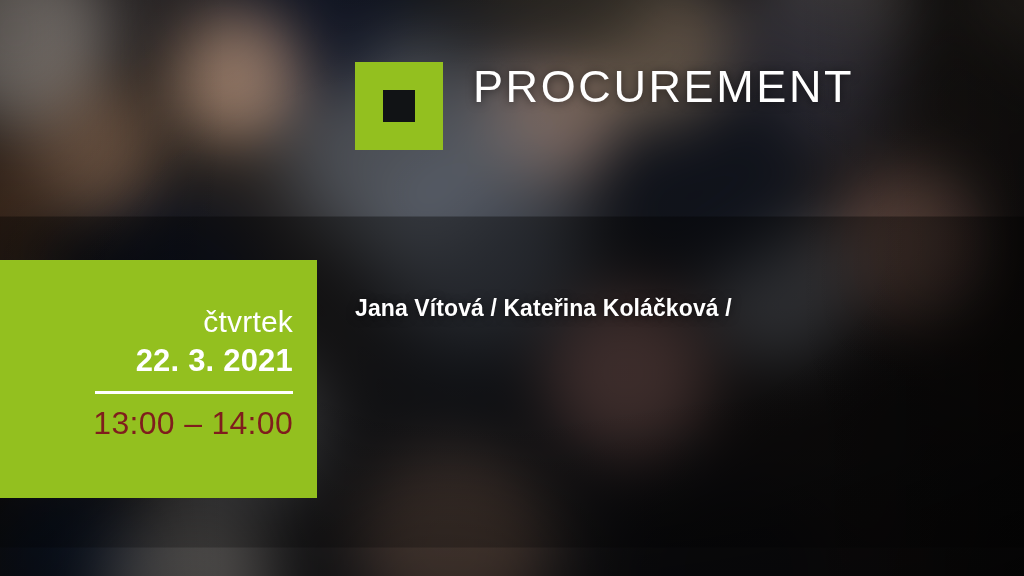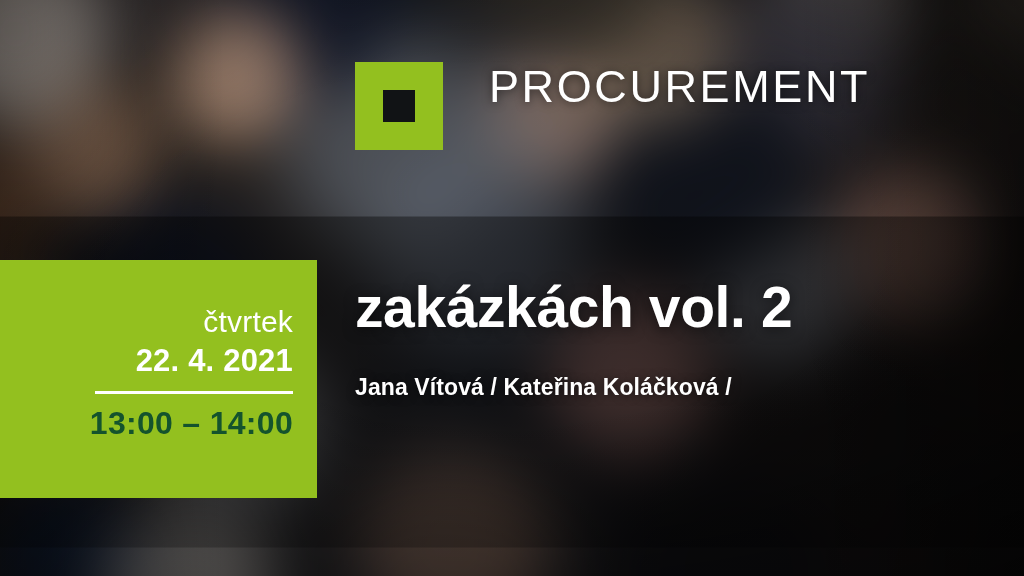--- a/index.html
+++ b/index.html
@@ -71,21 +71,21 @@
     position:absolute; inset:0;
     background:
       radial-gradient(ellipse 92% 80% at 50% 42%, rgba(0,0,0,0) 38%, rgba(0,0,0,0.45) 100%),
       linear-gradient(to right, rgba(0,0,0,0.30) 0%, rgba(0,0,0,0) 22%, rgba(0,0,0,0) 78%, rgba(0,0,0,0.35) 100%);
   }
 
   
   .logo {
     position:absolute;
     left:355px; top:62px;
-    display:flex; align-items:flex-start; gap:46px;
+    display:flex; align-items:flex-start; gap:30px;
   }
   .logo-mark {
     width:88px; height:88px;
     background:#93c01f;
     display:flex; align-items:center; justify-content:center;
     flex:none;
   }
   .logo-mark-inner {
     width:32px; height:32px;
     background:#111315;
@@ -122,23 +122,23 @@
     font-size:31px; line-height:40px;
     font-weight:700;
     letter-spacing:0.2px;
   }
   .date-rule {
     width:198px; height:3px;
     background:#ffffff;
     margin:10px 0 9px 0;
   }
   .date-time {
-    color:#14532d;
+    color:#7f1d1d;
     font-size:32px; line-height:40px;
-    font-weight:700;
+    font-weight:400;
     letter-spacing:0.3px;
   }
 
   
   .content {
     position:absolute;
     left:355px; top:268px;
     width:655px;
   }
   .talk-title {
@@ -172,27 +172,26 @@
     <div class="logo-mark">
       <div class="logo-mark-inner"></div>
     </div>
     <div class="logo-words">
       <div class="logo-line">PROCUREMENT</div>
     </div>
   </div>
 
   <div class="date-panel">
     <div class="date-day">čtvrtek</div>
-    <div class="date-full">22. 4. 2021</div>
+    <div class="date-full">22. 3. 2021</div>
     <div class="date-rule"></div>
     <div class="date-time">13:00 – 14:00</div>
   </div>
 
   <div class="content">
     <div class="talk-title">
-      <div>zakázkách vol. 2</div>
     </div>
     <div class="speakers">
       <div>Jana Vítová / Kateřina Koláčková /</div>
     </div>
   </div>
 
 </div>
 
 </body></html>

